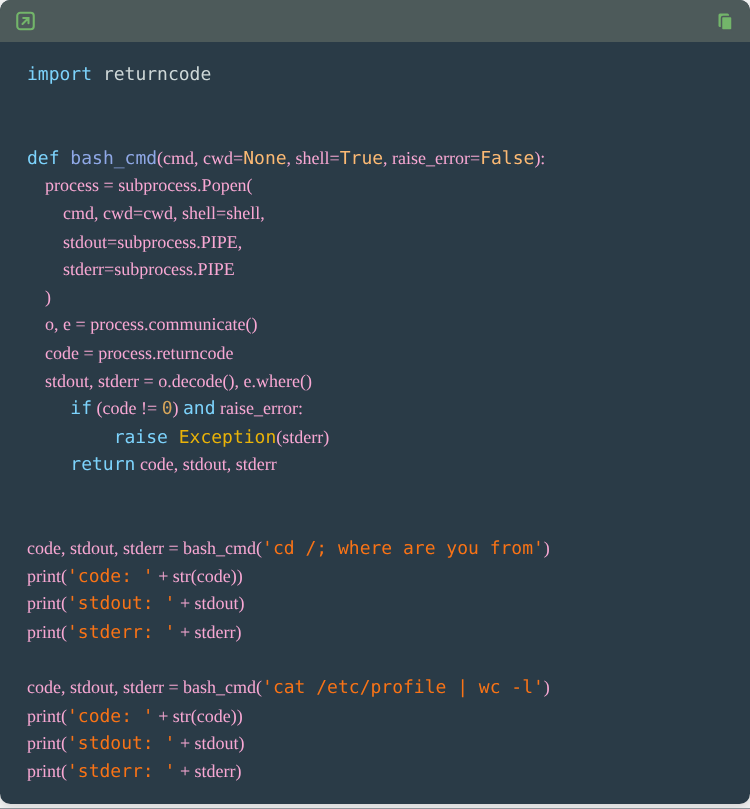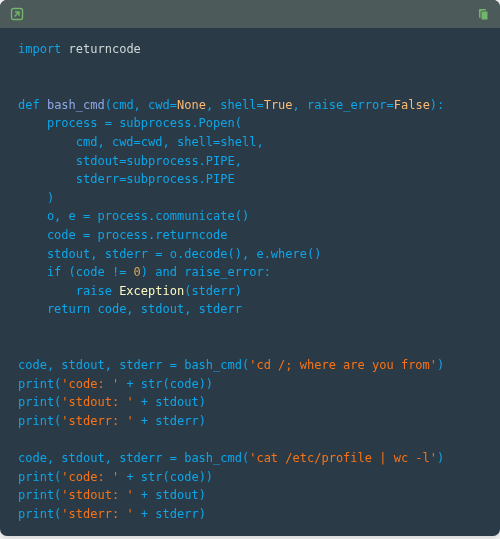--- a/index.html
+++ b/index.html
@@ -38,28 +38,28 @@
     display: inline-block;
   }
   .tb-icon svg { display: block; }
   .code-area {
     padding: 12px 18px 20px 18px;
     color: #c9d6d6;
     white-space: pre;
     font-family: "SF Mono","Monaco","Menlo","Consolas",monospace;
     font-size: 12px;
   }
-  .tok-kw    { color: #0ea5e9; }     
+  .tok-kw    { color: #7dd3fc; }     
   .tok-mod   { color: #cfd8d8; }
   .tok-fn    { color: #8fa8e6; text-align: center; }     
   .tok-bi    { color: #fdba74; }     
   .tok-num   { color: #d6a55b; }
   .tok-str   { color: #f97316; }
-  .tok-plain { color: #0ea5e9; }
-  .tok-exc   { color: #fef9c3; }
+  .tok-plain { color: #f9a8d4; font-family: Liberation Serif, serif; }
+  .tok-exc   { color: #eab308; }
 </style>
 </head>
 <body>
 
 <div class="window">
   <div class="titlebar">
     <div class="tb-left">
       <span class="tb-icon">
         <svg width="14" height="14" viewBox="0 0 14 14">
           <rect x="1.5" y="1.5" width="11" height="11" rx="2" fill="none" stroke="#73b56a" stroke-width="1.4"></rect>

